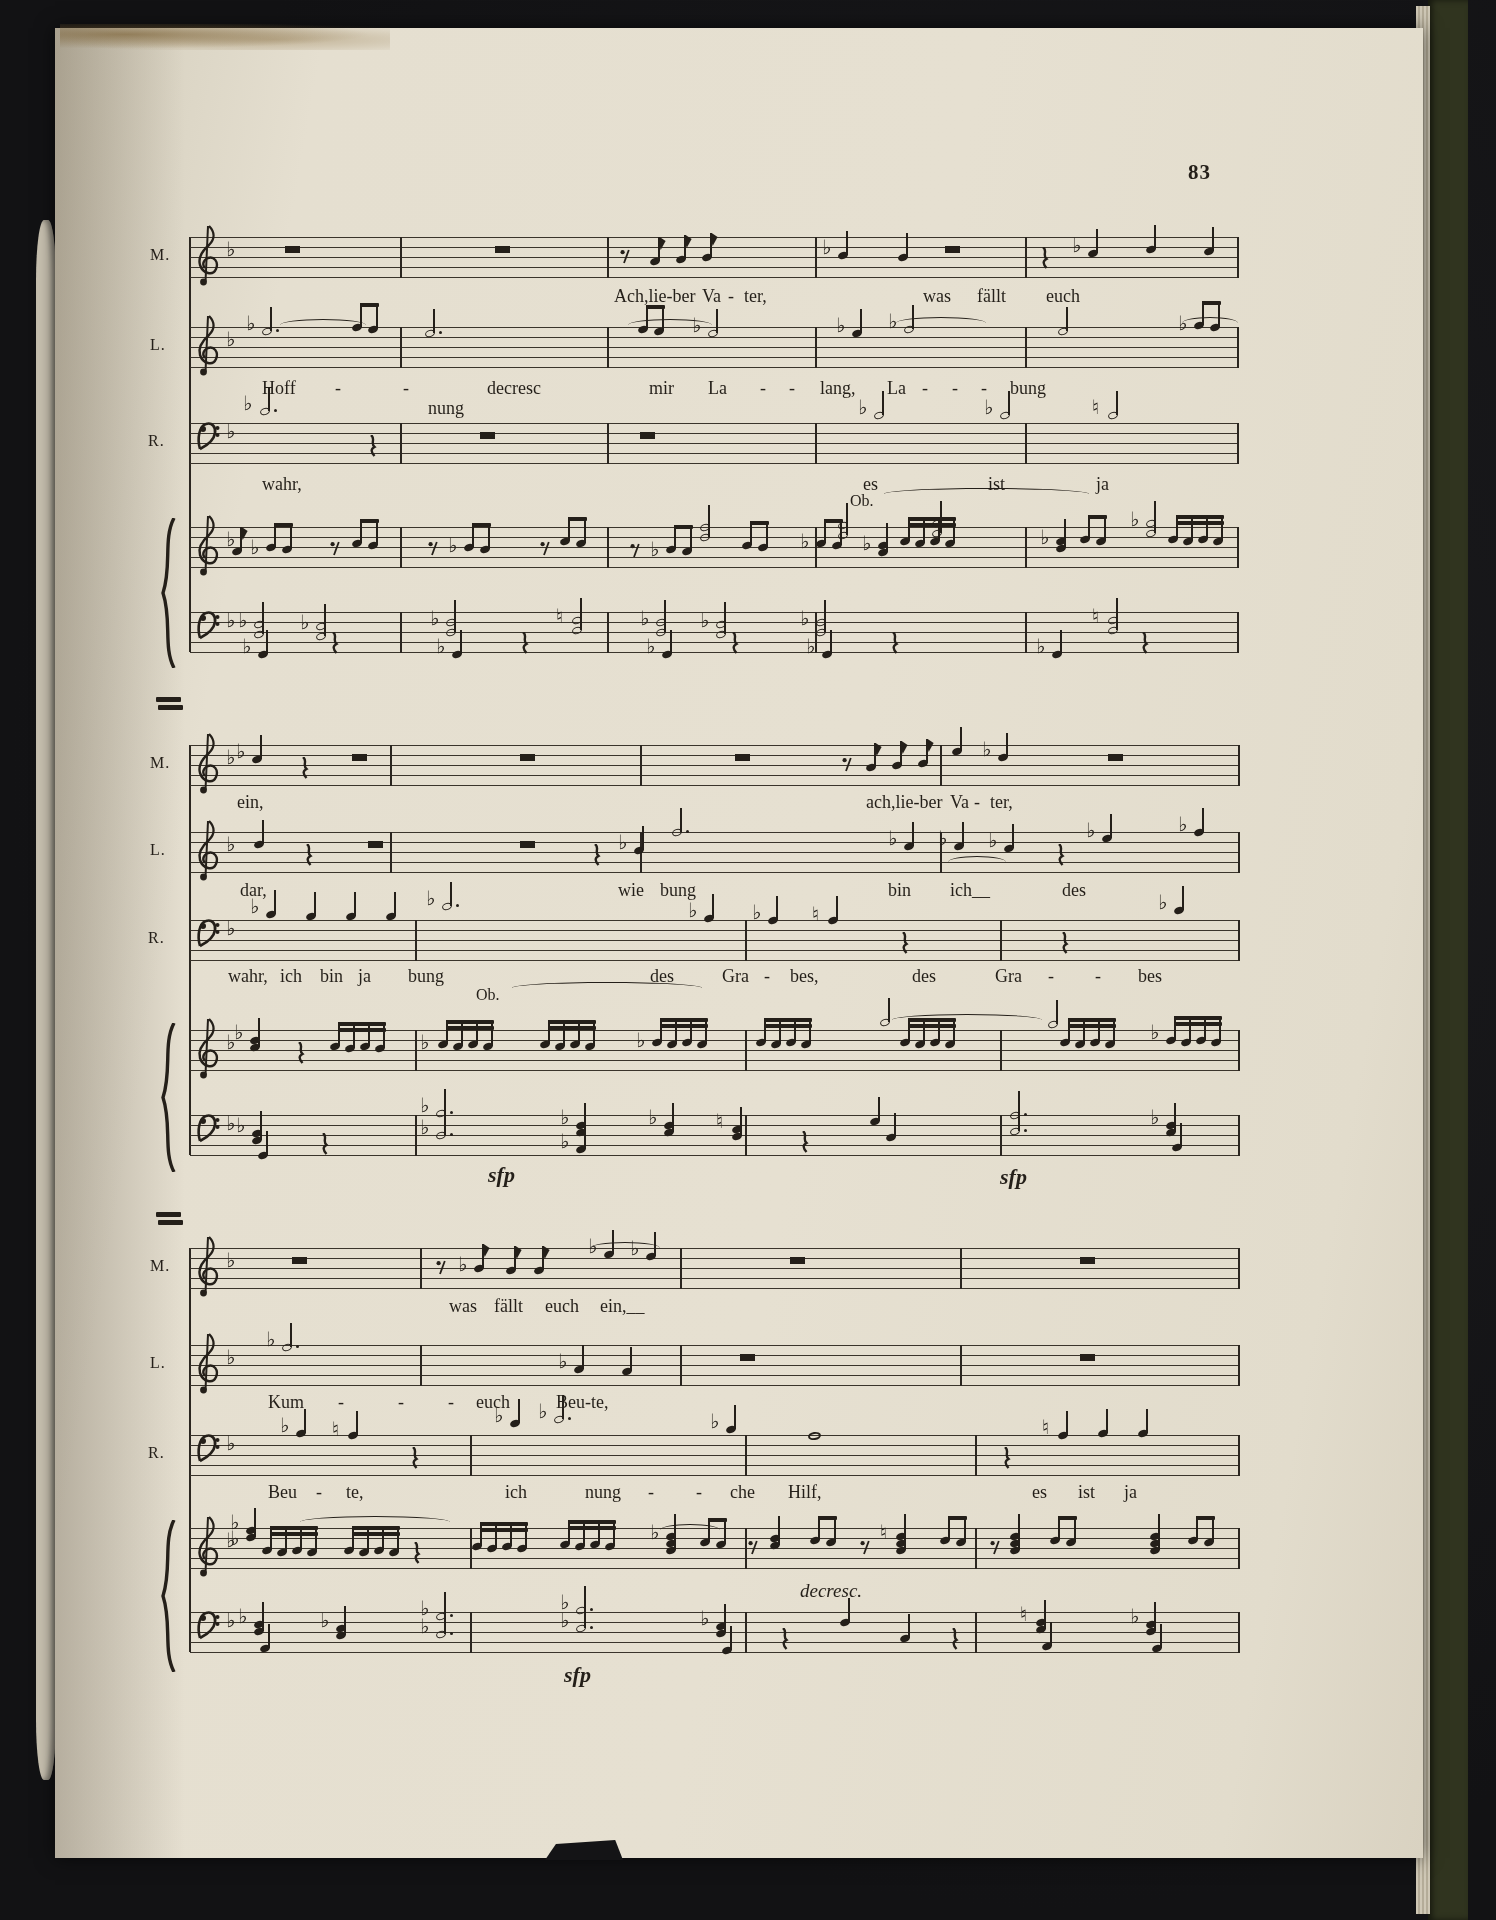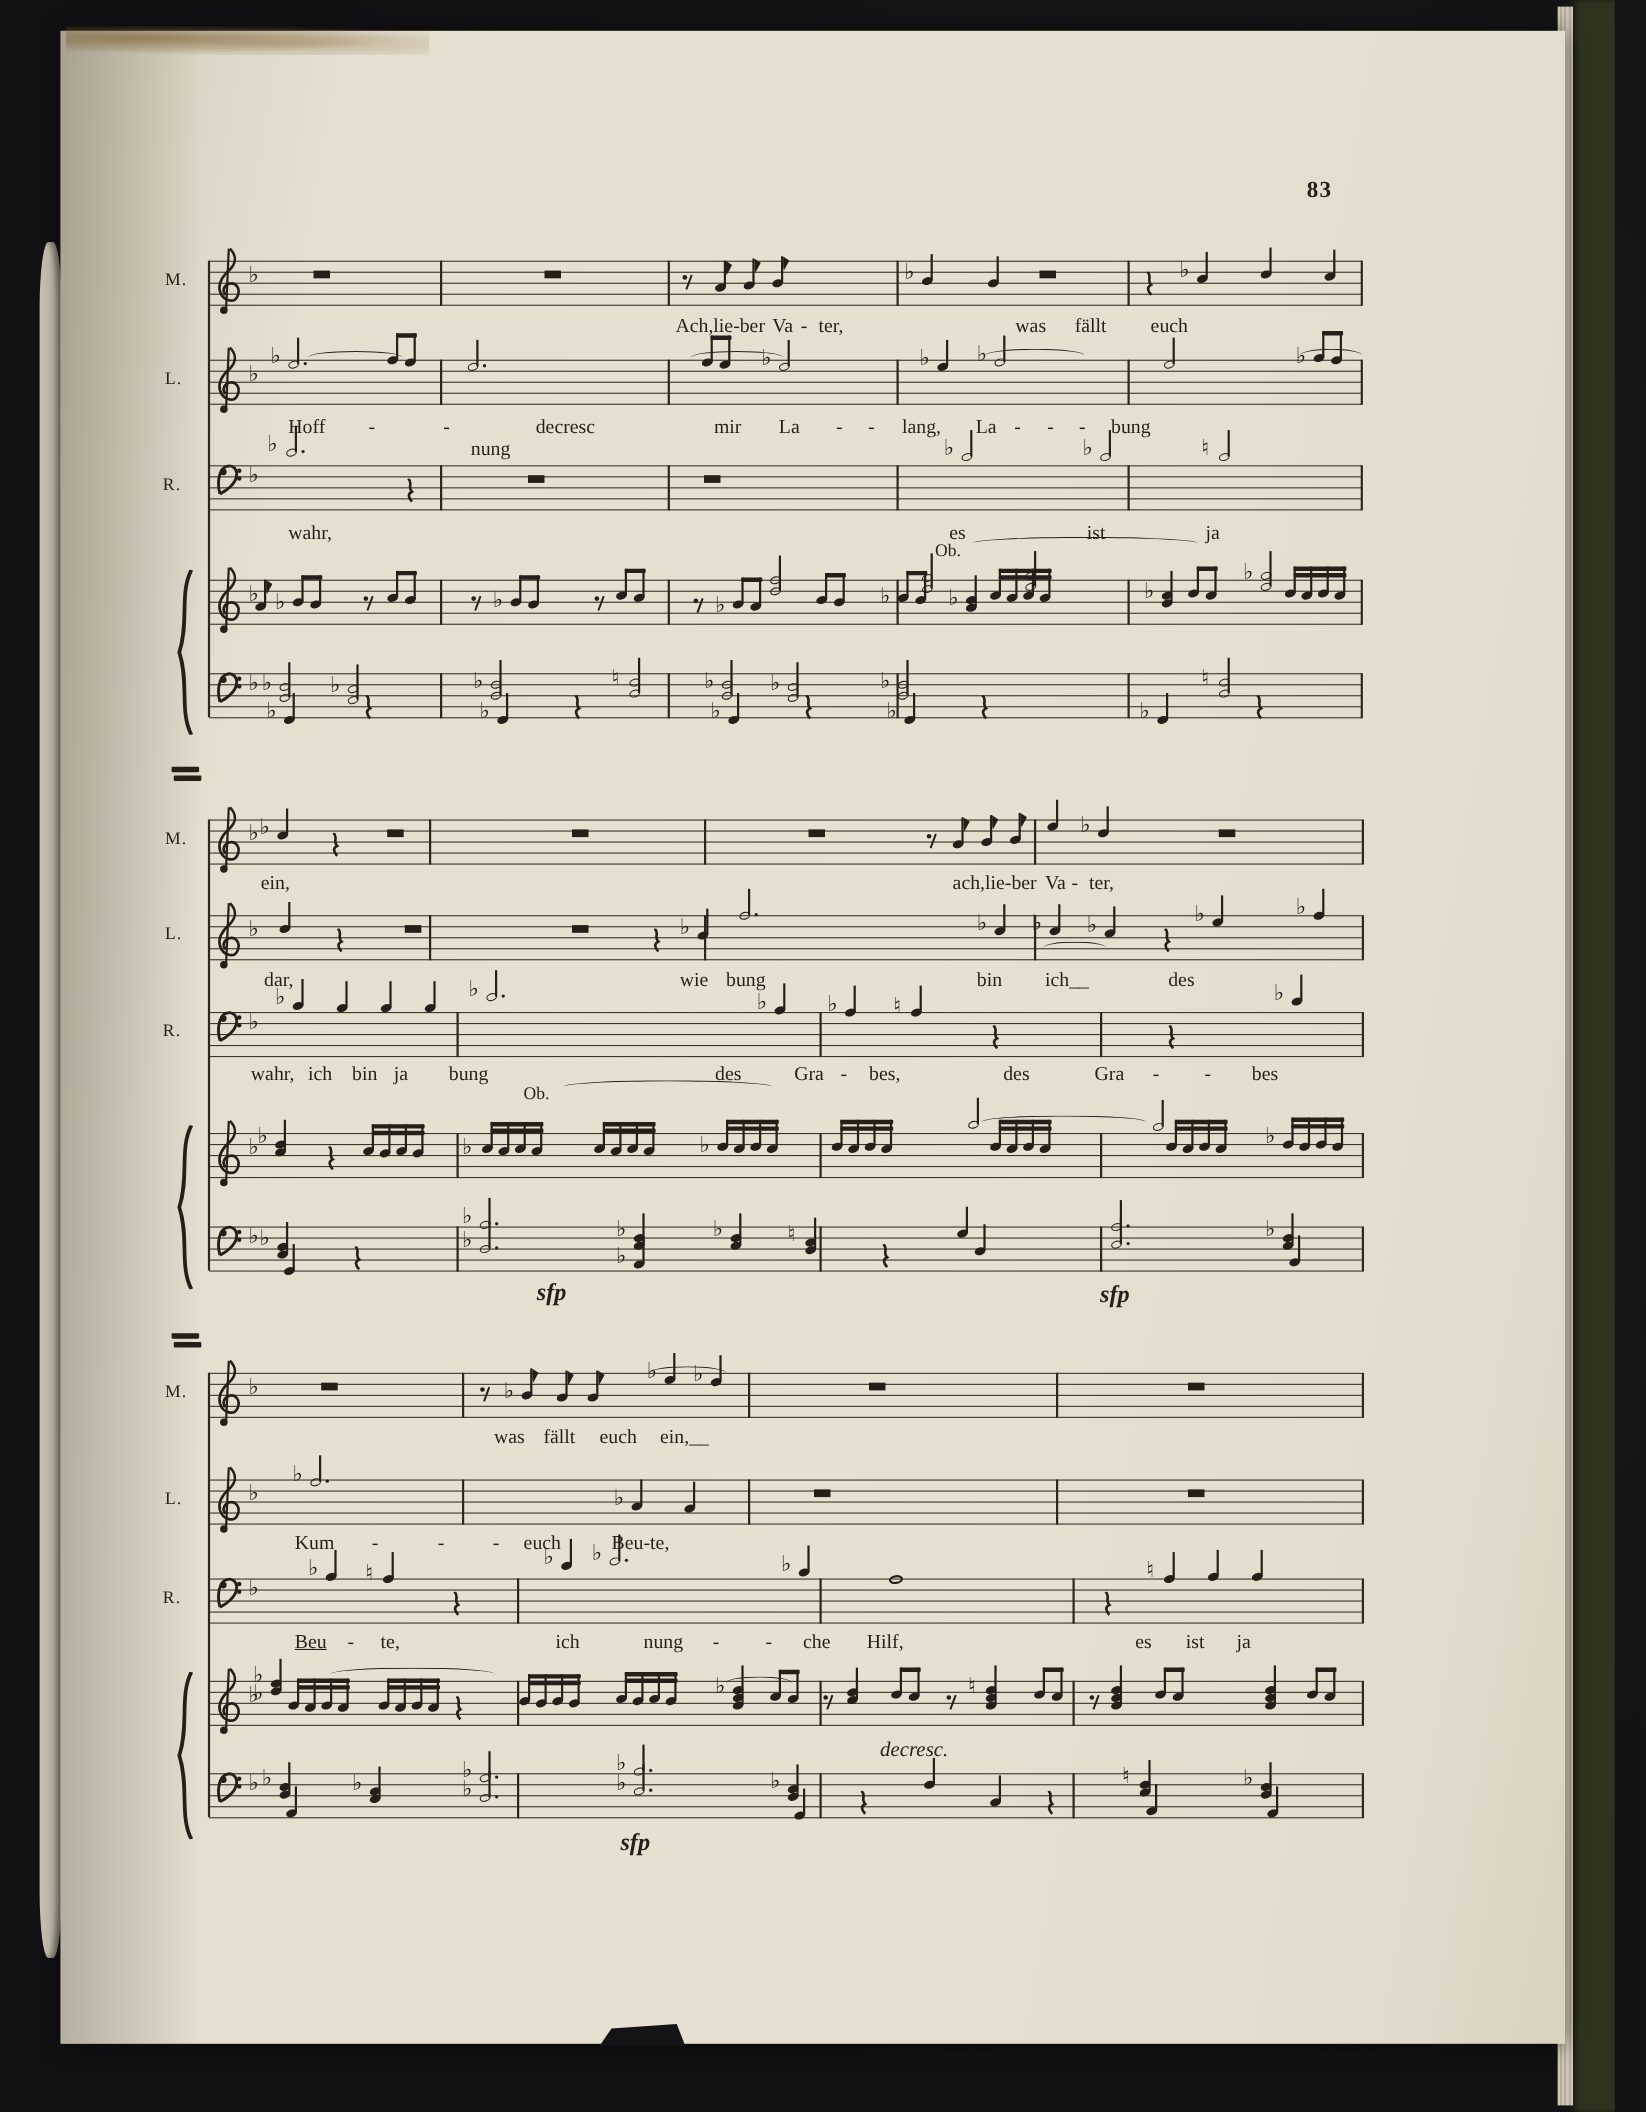--- a/index.html
+++ b/index.html
@@ -908,21 +908,21 @@
     <div class="abs " style="left: 1002px; top: 1447px; width: 10px; height: 22px;"><svg width="10" height="22" viewBox="0 0 10 22">
         <path d="M3 0 C8 4 2 8 6.5 12 C2.5 14 3 17 6.5 21" stroke="#241f19" stroke-width="2.4" fill="none"></path>
       </svg></div>
     <div class="abs glyph" style="left: 1042px; top: 1417px;">♮</div>
     <div class="abs head" style="left: 1058px; top: 1431.5px;"></div>
     <div class="abs stem" style="left: 1066.2px; top: 1411px; height: 24px;"></div>
     <div class="abs head" style="left: 1098px; top: 1429.5px;"></div>
     <div class="abs stem" style="left: 1106.2px; top: 1409px; height: 24px;"></div>
     <div class="abs head" style="left: 1138px; top: 1429.5px;"></div>
     <div class="abs stem" style="left: 1146.2px; top: 1409px; height: 24px;"></div>
-    <div class="abs lyr" style="left: 268px; top: 1482px; text-decoration: underline;">Beu</div>
+    <div class="abs lyr" style="left: 268px; top: 1482px;">Beu</div>
     <div class="abs lyr" style="left: 316px; top: 1482px;">-</div>
     <div class="abs lyr" style="left: 346px; top: 1482px;">te,</div>
     <div class="abs lyr" style="left: 505px; top: 1482px;">ich</div>
     <div class="abs lyr" style="left: 585px; top: 1482px;">nung</div>
     <div class="abs lyr" style="left: 648px; top: 1482px;">-</div>
     <div class="abs lyr" style="left: 696px; top: 1482px;">-</div>
     <div class="abs lyr" style="left: 730px; top: 1482px;">che</div>
     <div class="abs lyr" style="left: 788px; top: 1482px;">Hilf,</div>
     <div class="abs lyr" style="left: 1032px; top: 1482px;">es</div>
     <div class="abs lyr" style="left: 1078px; top: 1482px;">ist</div>

